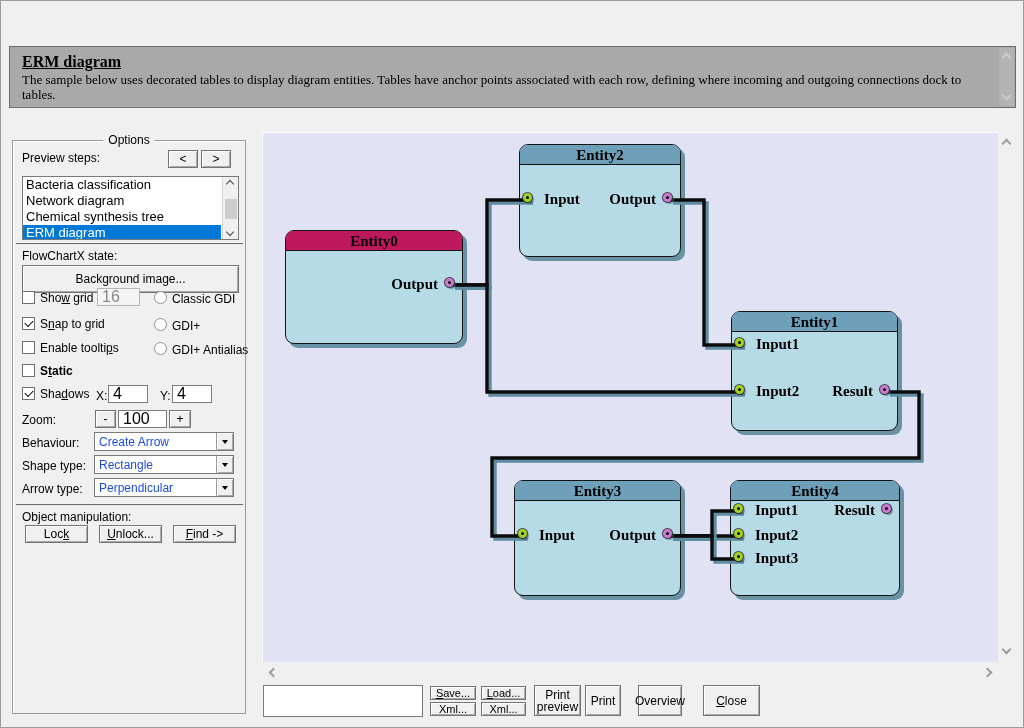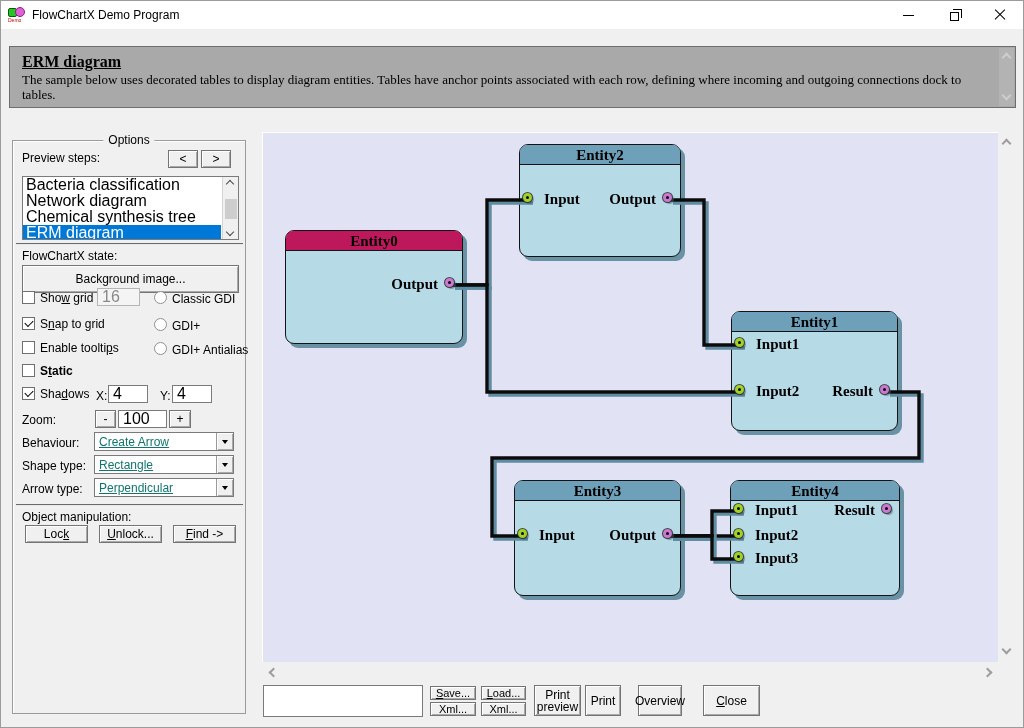--- a/index.html
+++ b/index.html
@@ -50,29 +50,29 @@
 
   .tf { position:absolute; background:#FFFFFF; border:1px solid #7A7A7A; font-size:16px; display:flex; align-items:center; padding-left:4px; color:#000; }
   .tf.disabled { background:#F4F4F4; border-color:#B5B5B5; color:#8A8A8A; }
 
   .cb { position:absolute; width:13px; height:13px; background:#FFFFFF; border:1px solid #707070; }
   .cb.checked::after { content:""; position:absolute; left:2px; top:2px; width:7px; height:4px; border:1.8px solid #000; border-top:none; border-right:none; transform:rotate(-45deg); }
   .rb { position:absolute; width:13px; height:13px; background:#FFFFFF; border:1px solid #909090; border-radius:50%; }
 
   .listbox { position:absolute; left:9px; top:35px; width:217px; height:64px; background:#FFFFFF; border:1px solid #7A7A7A; }
   .lb-items { position:absolute; left:0; top:0; right:17px; bottom:0; overflow:hidden; }
-  .lb-item { height:16px; line-height:16px; font-size:16px; padding-left:3px; white-space:nowrap; color:#000; }
+  .lb-item { height:16px; line-height:16px; font-size:13px; padding-left:3px; white-space:nowrap; color:#000; }
   .lb-item.sel { background:#0078D7; color:#FFFFFF; }
   .lb-scroll { position:absolute; right:0; top:0; width:16px; height:100%; background:#F0F0F0; border-left:1px solid #D5D5D5; }
   .lb-thumb { position:absolute; left:2px; top:22px; width:12px; height:20px; background:#CDCDCD; }
 
   .sep { position:absolute; height:2px; background:#6A6A6A; border-bottom:1px solid #E8E8E8; }
 
   .combo { position:absolute; background:#FFFFFF; border:1px solid #7A7A7A; font-size:12px; }
-  .combo .val { position:absolute; left:4px; top:0; bottom:0; display:flex; align-items:center; color:#0f766e;text-decoration:underline; }
+  .combo .val { position:absolute; left:4px; top:0; bottom:0; display:flex; align-items:center; color:#1d4ed8; }
   .combo .drop { position:absolute; right:0px; top:0px; bottom:0px; width:17px; background:#F0F0F0; border-left:1px solid #9A9A9A; box-shadow:inset 1px 1px 0 #fff, inset -1px -1px 0 #A9A9A9; display:flex; align-items:center; justify-content:center; }
   .tri { width:0; height:0; border-left:3.5px solid transparent; border-right:3.5px solid transparent; border-top:4.5px solid #000; }
 
   
   .canvas { position:absolute; left:261px; top:131px; width:736px; height:530px; border-left:1px solid #FFFFFF; border-top:1px solid #FFFFFF; overflow:hidden; }
   .entity { position:absolute; z-index:1; border:1.6px solid #141414; border-radius:9px; }
   .entity-hd { position:absolute; left:0; right:0; top:0; height:20px; border-bottom:1.6px solid #141414; border-radius:7px 7px 0 0; text-align:center; font-family:"Liberation Serif", serif; font-weight:bold; font-size:15px; line-height:20px; color:#000; }
   .entity-lb { position:absolute; font-family:"Liberation Serif", serif; font-weight:bold; font-size:15px; color:#000; white-space:nowrap; z-index:1; }
   .anchor { position:absolute; z-index:3; width:9px; height:9px; border-radius:50%; background:#0A0A0A; border:3px solid #999; box-shadow:0 0 0 1px rgba(45,45,45,.85), 2px 2px 1px rgba(70,95,110,.55); }
 
@@ -80,42 +80,20 @@
   .hscroll { position:absolute; left:261px; top:663px; width:736px; height:18px; background:#F0F0F0; }
 
   
   .bb-tf { position:absolute; left:262px; top:684px; width:160px; height:32px; background:#FFFFFF; border:1px solid #7A7A7A; font-size:12px; padding-left:4px; display:flex; align-items:center; }
 </style>
 </head>
 <body>
 
 <div class="window">
 
-  <div class="titlebar">
-    <span class="app-icon">
-      <i class="g"></i>
-        <i class="m"></i>
-      <span class="t">Demo</span>
-    </span>
-    <span class="wtitle">FlowChartX Demo Program</span>
-    <span class="win-controls">
-      <span class="wc">
-          <span class="min-glyph"></span>
-        </span>
-      <span class="wc">
-          <span class="restore-glyph"></span>
-        </span>
-      <span class="wc">
-          <span class="close-glyph">
-            <i></i>
-            <i></i>
-          </span>
-        </span>
-    </span>
-  </div>
 
   <div class="band">
     <h1>ERM diagram</h1>
     <p>The sample below uses decorated tables to display diagram entities. Tables have anchor points associated with each row, defining where incoming and outgoing connections dock to tables.</p>
     <div class="band-scroll">
       <i class="chev up lite" style="left:4px; top:6px;"></i>
       <i class="chev down lite" style="left:4px; top:44px;"></i>
     </div>
   </div>
 

